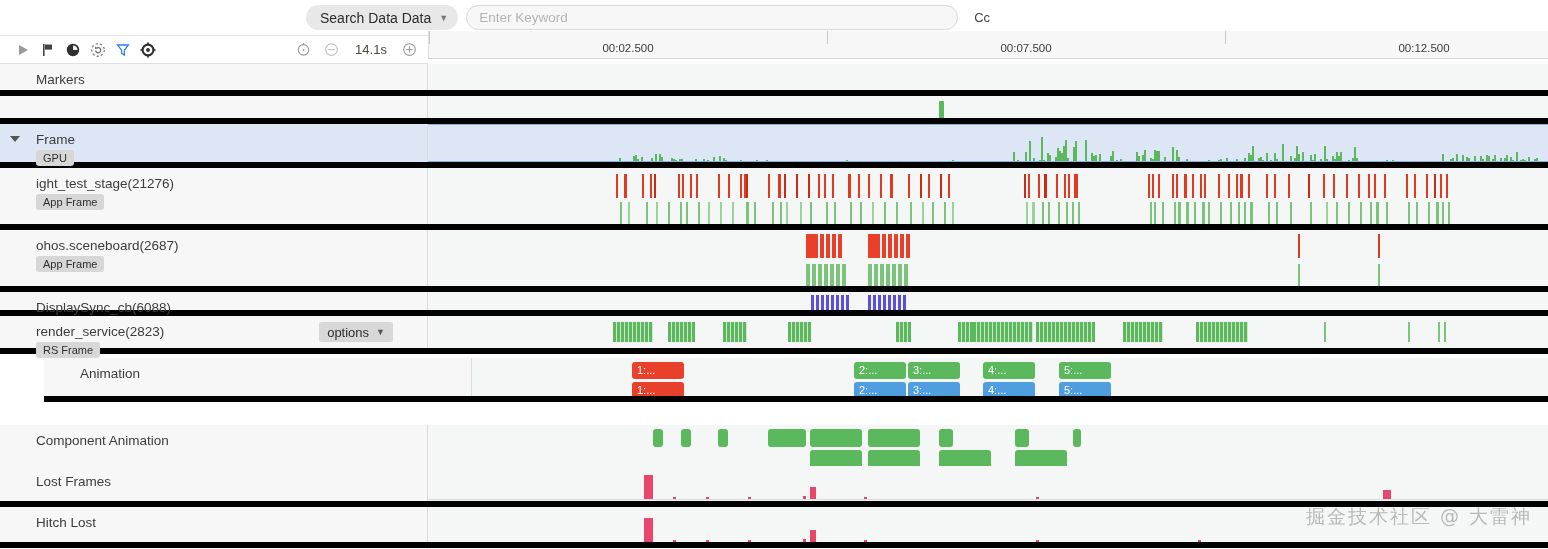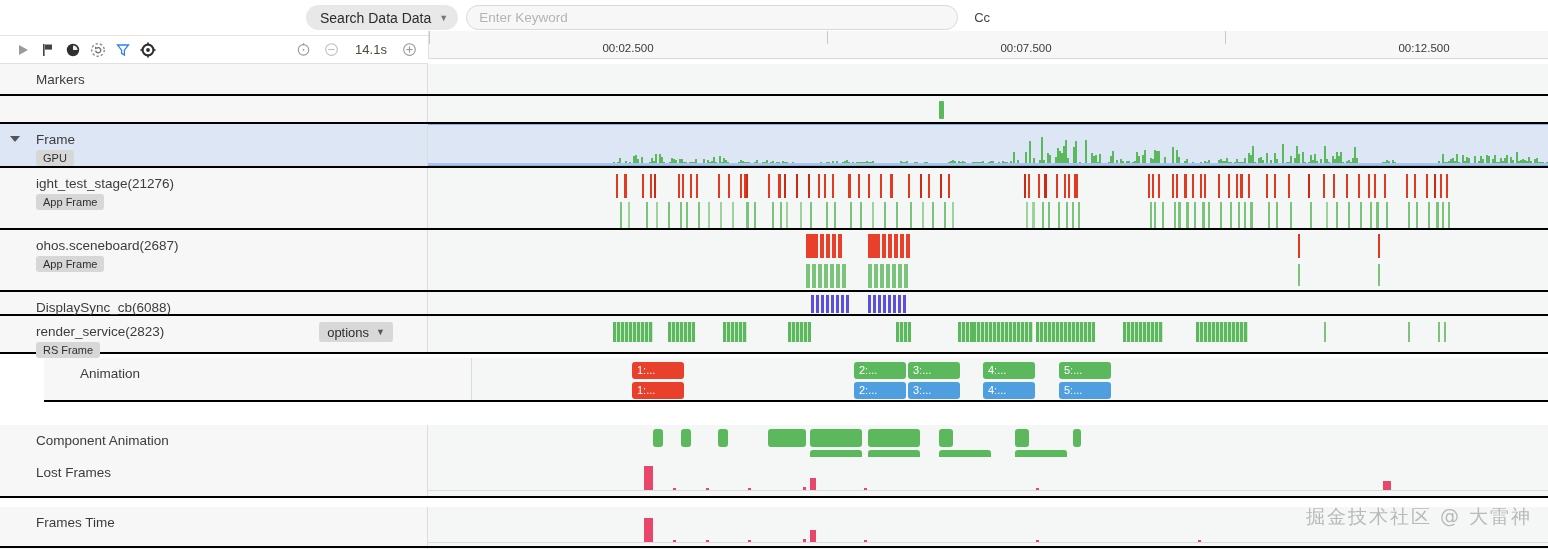--- a/index.html
+++ b/index.html
@@ -50,21 +50,21 @@
   
   .ruler {
     position: absolute; left: 428px; top: 31px; width: 1120px; height: 28px;
     background: #f7f7f7; border-bottom: 1px solid #d8d8d8; border-left: 1px solid #e0e0e0;
   }
   .tickline { position: absolute; top: 0; width: 1px; height: 13px; background: #c9c9c9; }
   .ticklabel { position: absolute; top: 11px; font-size: 11.5px; color: #3a3a3a; transform: translateX(-50%); }
 
   
   .rows { position: absolute; left: 0; top: 64px; width: 1548px; height: 485px; }
-  .row { position: absolute; left: 0; width: 1548px; border-bottom: 2px solid #000000; }
+  .row { position: absolute; left: 0; width: 1548px; border-bottom: 6px solid #000000; }
   .row-label {
     position: absolute; left: 0; top: 0; width: 428px; height: 100%;
     border-right: 1px solid #dcdcdc; background: #f7f7f7;
   }
   .row-track { position: absolute; left: 428px; top: 0; width: 1120px; height: 100%; background: #f5f6f6; overflow: hidden; }
   .lbl-text { position: absolute; left: 36px; font-size: 13.5px; color: #3c3c3c; white-space: nowrap; }
   .badge {
     position: absolute; background: #d7d7d7; color: #2f2f2f;
     font-size: 11px; padding: 2px 7px; border-radius: 3px; white-space: nowrap;
   }
@@ -840,40 +840,40 @@
           <div class="bar" style="left: 440px; width: 52px; height: 18px; top: 25px; background: rgb(92, 184, 92); border-radius: 3px;"></div>
           <div class="bar" style="left: 511px; width: 14px; height: 18px; top: 4px; background: rgb(92, 184, 92); border-radius: 3px;"></div>
           <div class="bar" style="left: 511px; width: 52px; height: 18px; top: 25px; background: rgb(92, 184, 92); border-radius: 3px;"></div>
           <div class="bar" style="left: 511px; width: 52px; height: 18px; top: 46px; background: rgb(92, 184, 92); border-radius: 3px;"></div>
           <div class="bar" style="left: 587px; width: 14px; height: 18px; top: 4px; background: rgb(92, 184, 92); border-radius: 3px;"></div>
           <div class="bar" style="left: 587px; width: 52px; height: 18px; top: 25px; background: rgb(92, 184, 92); border-radius: 3px;"></div>
           <div class="bar" style="left: 587px; width: 52px; height: 18px; top: 46px; background: rgb(92, 184, 92); border-radius: 3px;"></div>
           <div class="bar" style="left: 645px; width: 8px; height: 18px; top: 4px; background: rgb(92, 184, 92); border-radius: 3px;"></div>
         </div>
       </div>
-      <div class="row" style="top: 393px; height: 41px; padding-left: 23px;">
+      <div class="row" style="top: 402px; height: 41px; padding-left: 23px;">
         <div class="row-label">
           <div class="lbl-text" style="top: 8px;">Lost Frames</div>
         </div>
         <div class="row-track" id="track-lost-frames">
           <div class="bar" style="left: 0px; width: 1120px; height: 1px; top: 33px; background: rgb(220, 220, 220);"></div>
           <div class="bar" style="left: 216px; width: 9px; height: 24px; top: 9px; background: rgb(232, 71, 107);"></div>
           <div class="bar" style="left: 245px; width: 3px; height: 2px; top: 31px; background: rgb(232, 71, 107);"></div>
           <div class="bar" style="left: 278px; width: 3px; height: 2px; top: 31px; background: rgb(232, 71, 107);"></div>
           <div class="bar" style="left: 320px; width: 3px; height: 2px; top: 31px; background: rgb(232, 71, 107);"></div>
           <div class="bar" style="left: 375px; width: 3px; height: 3px; top: 30px; background: rgb(232, 71, 107);"></div>
           <div class="bar" style="left: 382px; width: 6px; height: 12px; top: 21px; background: rgb(232, 71, 107);"></div>
           <div class="bar" style="left: 436px; width: 3px; height: 2px; top: 31px; background: rgb(232, 71, 107);"></div>
           <div class="bar" style="left: 608px; width: 3px; height: 2px; top: 31px; background: rgb(232, 71, 107);"></div>
           <div class="bar" style="left: 955px; width: 8px; height: 9px; top: 24px; background: rgb(232, 71, 107);"></div>
         </div>
       </div>
       <div class="row" style="top: 443px; height: 41px;">
         <div class="row-label">
-          <div class="lbl-text" style="top: 8px;">Frames Time</div>
+          <div class="lbl-text" style="top: 8px;">Hitch Lost</div>
         </div>
         <div class="row-track" id="track-hitch-time">
           <div class="bar" style="left: 0px; width: 1120px; height: 1px; top: 35px; background: rgb(220, 220, 220);"></div>
           <div class="bar" style="left: 216px; width: 9px; height: 24px; top: 11px; background: rgb(232, 71, 107);"></div>
           <div class="bar" style="left: 245px; width: 3px; height: 2px; top: 33px; background: rgb(232, 71, 107);"></div>
           <div class="bar" style="left: 278px; width: 3px; height: 2px; top: 33px; background: rgb(232, 71, 107);"></div>
           <div class="bar" style="left: 320px; width: 3px; height: 2px; top: 33px; background: rgb(232, 71, 107);"></div>
           <div class="bar" style="left: 375px; width: 3px; height: 3px; top: 32px; background: rgb(232, 71, 107);"></div>
           <div class="bar" style="left: 382px; width: 6px; height: 12px; top: 23px; background: rgb(232, 71, 107);"></div>
           <div class="bar" style="left: 436px; width: 3px; height: 2px; top: 33px; background: rgb(232, 71, 107);"></div>

